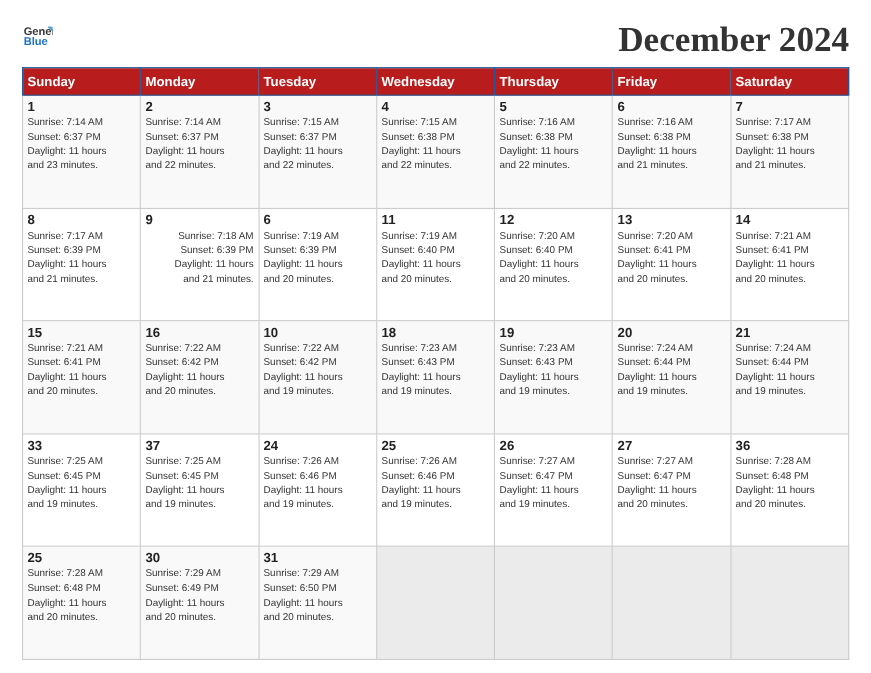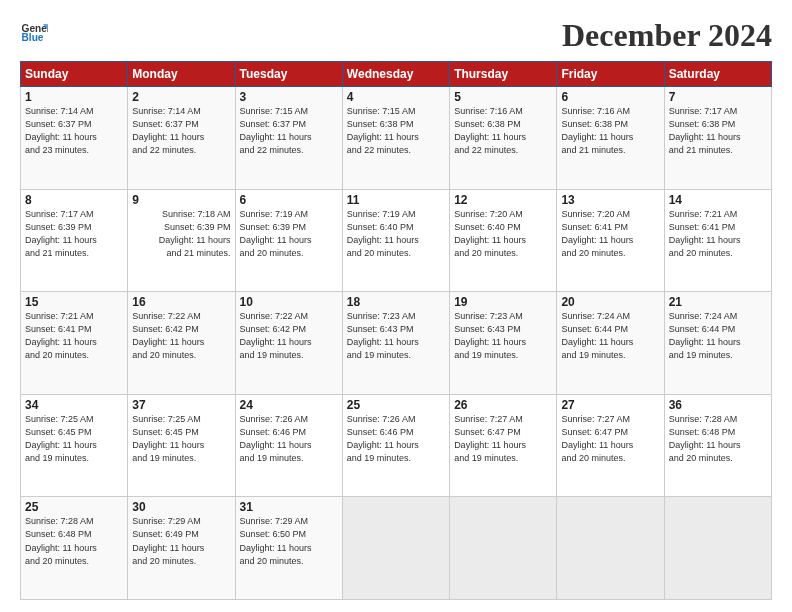--- a/index.html
+++ b/index.html
@@ -269,21 +269,21 @@
           <td>
             <span class="day-num">21</span>
             <div class="day-info" style="white-space: pre-line;">Sunrise: 7:24 AM
 Sunset: 6:44 PM
 Daylight: 11 hours
 and 19 minutes.</div>
           </td>
         </tr>
         <tr>
           <td>
-            <span class="day-num">34</span>
+            <span class="day-num">33</span>
             <div class="day-info" style="white-space: pre-line;">Sunrise: 7:25 AM
 Sunset: 6:45 PM
 Daylight: 11 hours
 and 19 minutes.</div>
           </td>
           <td>
             <span class="day-num">37</span>
             <div class="day-info" style="white-space: pre-line;">Sunrise: 7:25 AM
 Sunset: 6:45 PM
 Daylight: 11 hours

